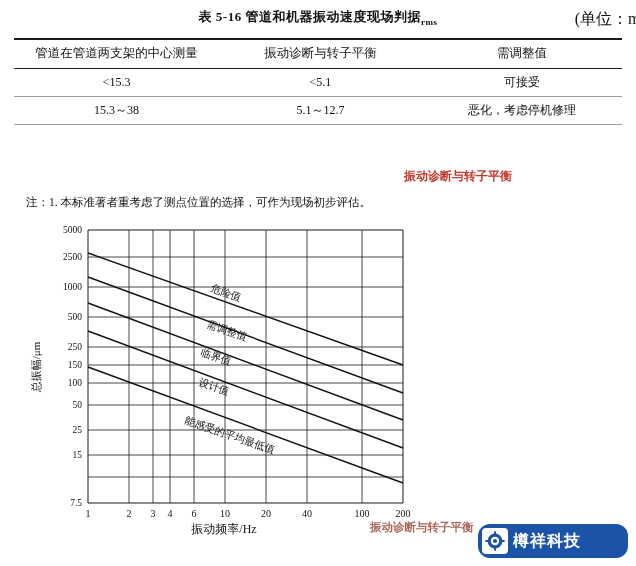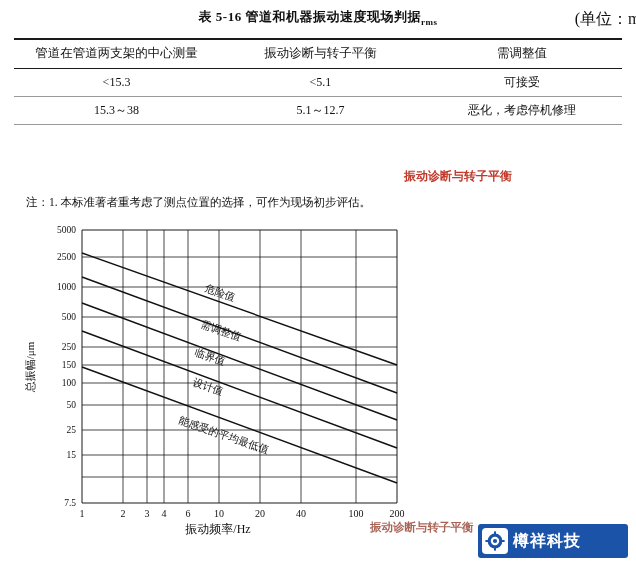--- a/index.html
+++ b/index.html
@@ -102,36 +102,36 @@
     left: 370px;
     top: 520px;
     color: #9b4a3a;
     font-size: 11.5px;
     opacity: 0.85;
   }
 
   
   .chart-wrap {
     position: absolute;
-    left: 12px;
+    left: 18px;
     top: 215px;
     width: 600px;
     height: 320px;
   }
   .chart-svg { display: block; }
 
   
   .logo {
     position: absolute;
     right: 8px;
     bottom: 8px;
     width: 150px;
     height: 34px;
     background: #1b53a8;
-    border-radius: 3px;
+    border-radius: 12px;
     display: flex;
     align-items: center;
     padding-left: 4px;
     box-sizing: border-box;
   }
   .logo-mark {
     width: 26px;
     height: 26px;
     background: #ffffff;
     border-radius: 4px;

